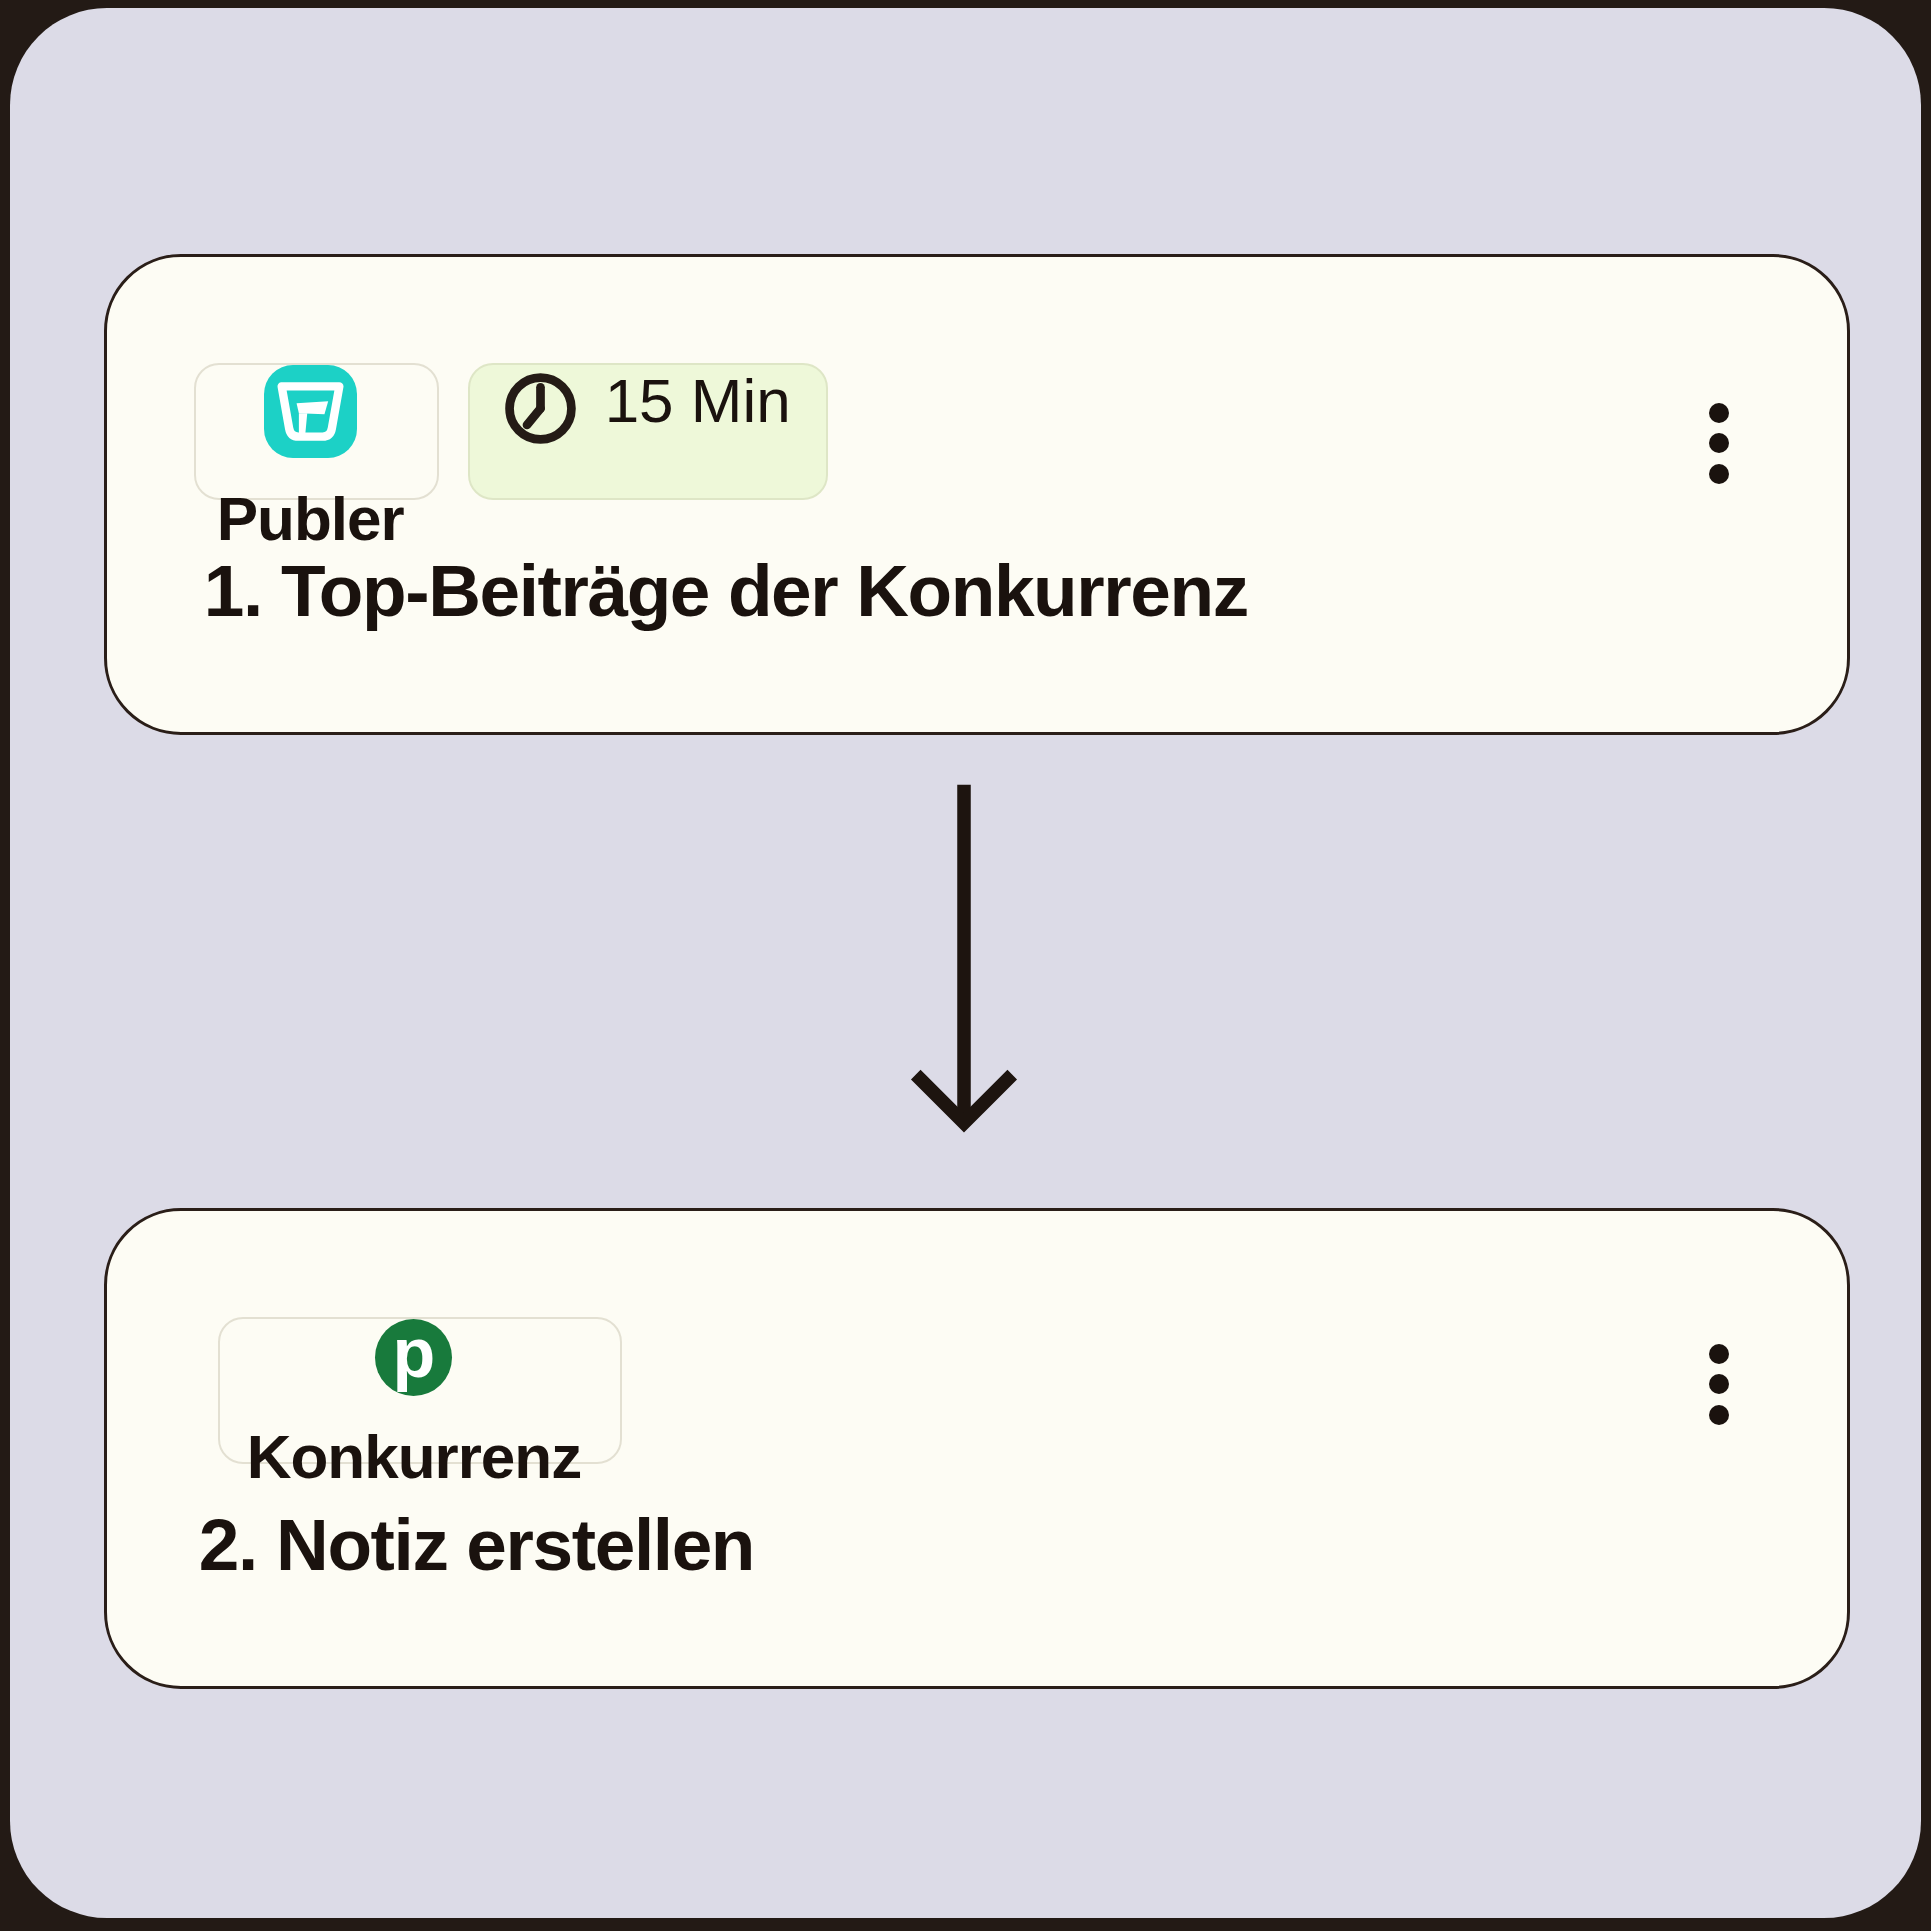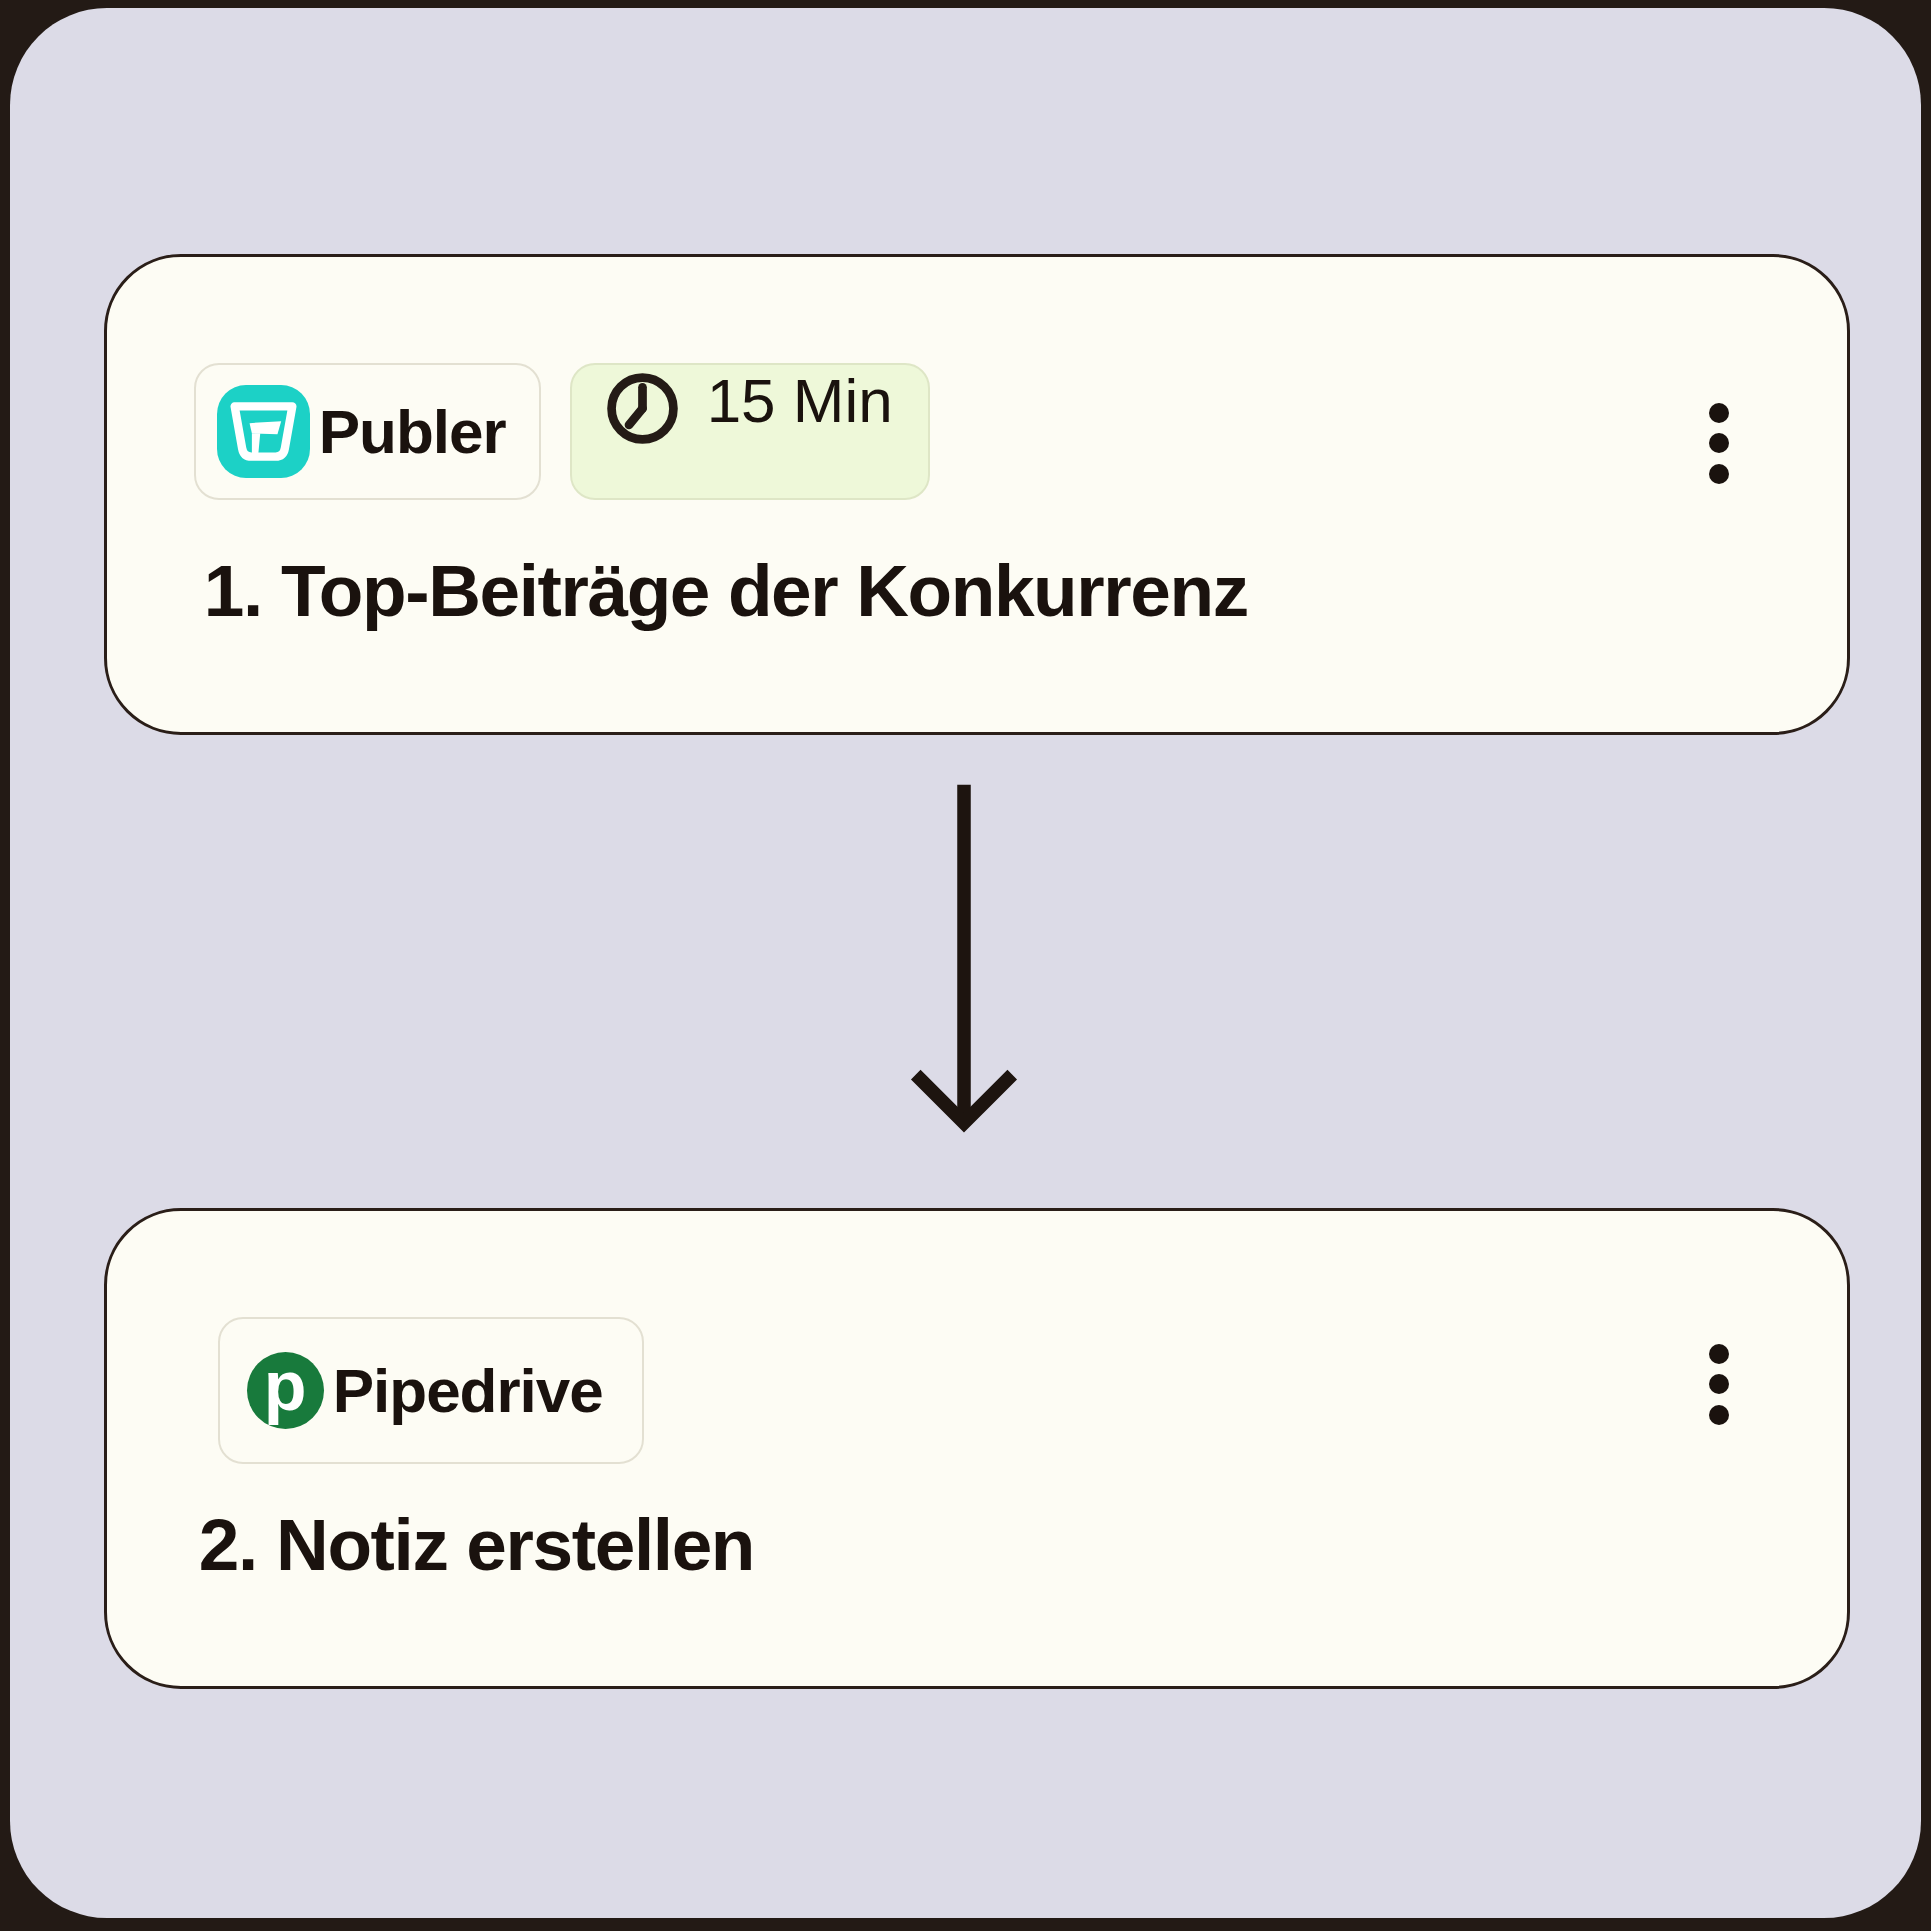--- a/index.html
+++ b/index.html
@@ -42,26 +42,27 @@
     top:106px;
     display:flex;
     gap:29px;
     align-items:stretch;
   }
   .card-1 .badge-row{left:87px;}
   .card-2 .badge-row{left:111px;}
   .app-badge{
     display:inline-flex;
     align-items:center;
-    gap:9px;
+    gap:25px;
     height:137px;
     padding:0 33px 0 21px;
     background:var(--card-bg);
     border:2.9px solid #e3e0d2;
     border-radius:25px;
+    flex-direction:column;
   }
   .card-2 .app-badge{height:147px;padding:0 39px 0 27px;}
   .app-badge .label{
     font-size:62px;
     font-weight:700;
     letter-spacing:-1px;
   }
   .publer-tile{
     width:93px;height:93px;
     border-radius:29px;
@@ -171,21 +172,21 @@
     <line x1="88" y1="5" x2="88" y2="352" stroke="#1d140f" stroke-width="14"></line>
     <polyline points="43,310 88,355 133,310" fill="none" stroke="#1d140f" stroke-width="14" stroke-linecap="square"></polyline>
   </svg>
 
   <div class="card card-2">
     <div class="badge-row">
       <div class="app-badge">
         <div class="pipedrive-tile">
           <span>p</span>
         </div>
-        <span class="label">Pipedrive</span>
+        <span class="label">Konkurrenz</span>
       </div>
     </div>
     <div class="kebab">
       <i></i>
         <i></i>
         <i></i>
     </div>
     <div class="step-title">
       <span class="num">2.</span><span>Notiz erstellen</span>
     </div>

